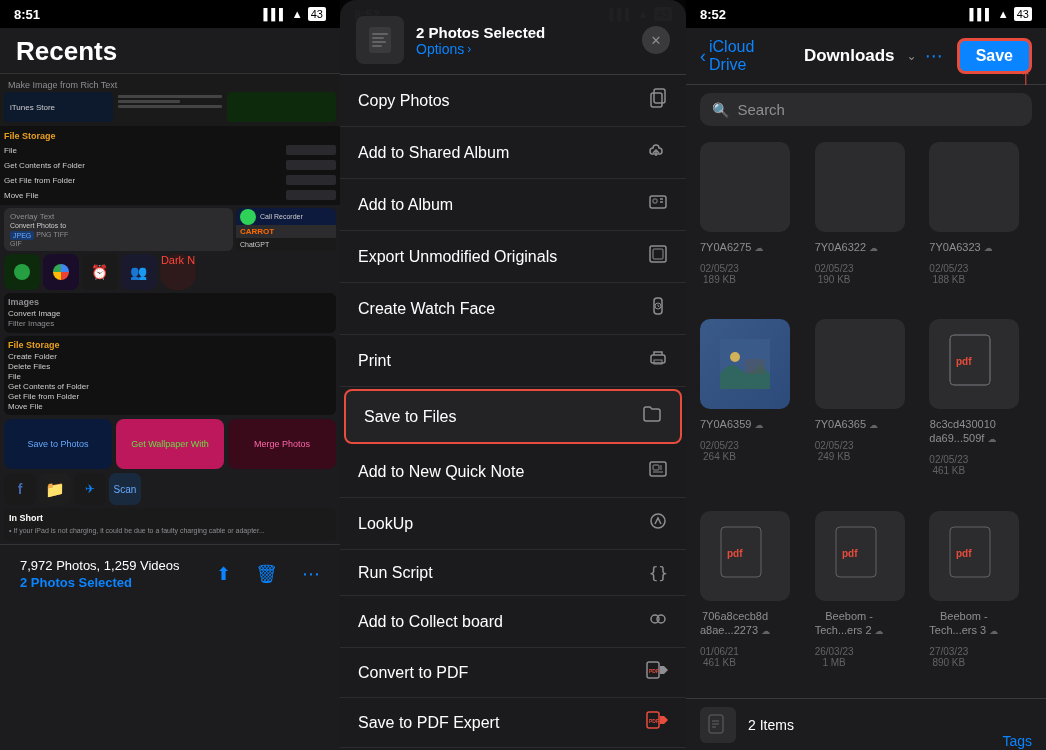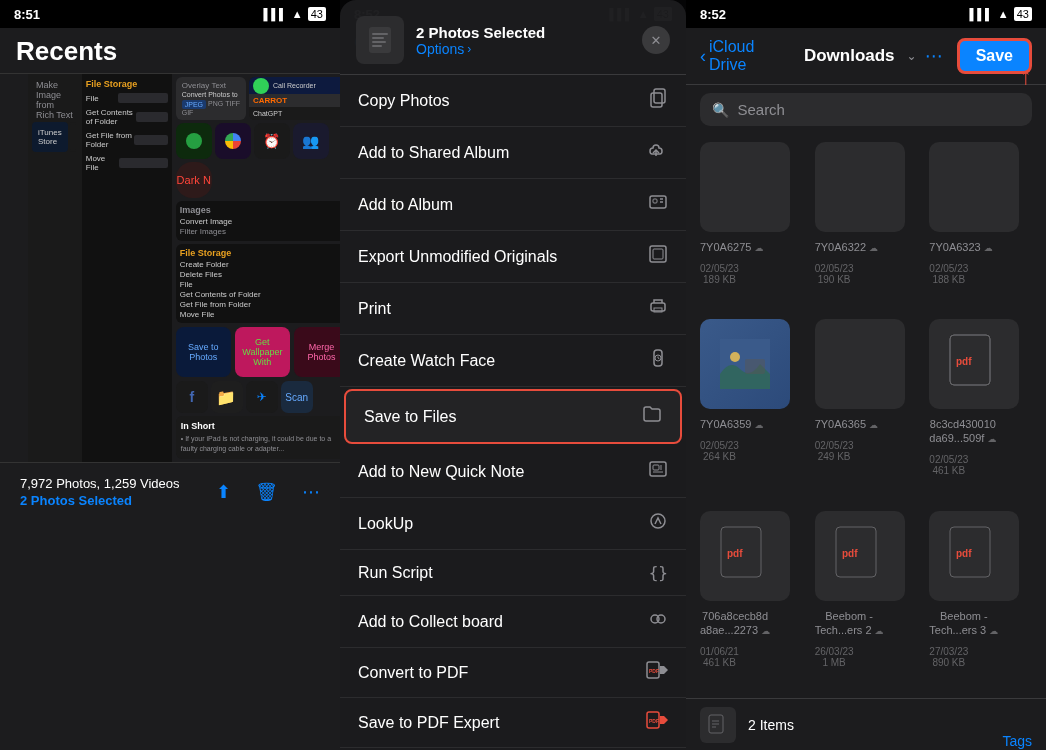--- a/index.html
+++ b/index.html
@@ -343,21 +343,21 @@
       <span style="color:#fff;font-size:11px;">▌▌▌</span>
       <span style="color:#fff;font-size:11px;">▲</span>
       <span style="color:#fff;font-size:11px;background:#fff;color:#000;padding:1px 3px;border-radius:2px;">43</span>
     </div>
   </div>
 
   <div class="panel1-header">
     <div class="panel1-title">Recents</div>
   </div>
 
-  <div style="width:100%;flex:1;overflow:hidden;display:flex;flex-direction:row;padding-left:28px;">
+  <div style="width:100%;flex:1;overflow:hidden;display:flex;flex-direction:column;">
 
     <div style="background:#1a1a1a;padding:4px;">
       <div style="color:#8e8e93;font-size:9px;padding:2px 4px;">Make Image from Rich Text</div>
       <div style="display:grid;grid-template-columns:repeat(3,1fr);gap:2px;">
         <div style="height:30px;background:#0d1a2e;border-radius:4px;display:flex;align-items:center;padding:0 6px;">
           <span style="color:#ccc;font-size:8px;">iTunes Store</span>
         </div>
         <div style="height:30px;background:#1a1a1a;border-radius:4px;padding:3px;display:flex;flex-direction:column;gap:2px;">
           <div style="height:3px;background:#444;border-radius:1px;"></div>
           <div style="height:3px;background:#444;border-radius:1px;width:60%;"></div>
@@ -421,21 +421,21 @@
         </div>
         <div style="width:36px;height:36px;background:#1a0d2a;border-radius:8px;display:flex;align-items:center;justify-content:center;">
           <div style="width:16px;height:16px;border-radius:50%;background:conic-gradient(#4285f4 0deg 90deg, #ea4335 90deg 180deg, #fbbc05 180deg 270deg, #34a853 270deg 360deg);"></div>
         </div>
         <div style="width:36px;height:36px;background:#1a1a1a;border-radius:8px;display:flex;align-items:center;justify-content:center;">
           <span style="color:#fff;font-size:14px;">⏰</span>
         </div>
         <div style="width:36px;height:36px;background:#1a1a2e;border-radius:8px;display:flex;align-items:center;justify-content:center;">
           <span style="color:#6af;font-size:14px;">👥</span>
         </div>
-        <div style="width:36px;height:36px;background:#2e1a1a;border-radius:16px;display:flex;align-items:center;justify-content:center;">
+        <div style="width:36px;height:36px;background:#2e1a1a;border-radius:16px;display:flex;align-items:flex-start;justify-content:center;">
           <span style="color:#ff453a;font-size:11px;">Dark N</span>
         </div>
       </div>
 
       <div style="background:#111;border-radius:6px;padding:4px;">
         <div style="color:#8e8e93;font-size:9px;font-weight:600;margin-bottom:2px;">Images</div>
         <div style="color:#ccc;font-size:8px;margin-bottom:1px;">Convert Image</div>
         <div style="color:#8e8e93;font-size:8px;margin-bottom:1px;">Filter Images</div>
       </div>
 
@@ -574,38 +574,38 @@
         <span class="share-item-label">Export Unmodified Originals</span>
         <span class="share-item-icon">
           <svg width="20" height="20" viewBox="0 0 20 20">
             <rect x="2" y="2" width="16" height="16" rx="2" fill="none" stroke="#8e8e93" stroke-width="1.5"></rect>
             <rect x="5" y="5" width="10" height="10" rx="1" fill="none" stroke="#8e8e93" stroke-width="1"></rect>
           </svg>
         </span>
       </div>
 
       <div class="share-item">
-        <span class="share-item-label">Print</span>
-        <span class="share-item-icon">
-          <svg width="20" height="20" viewBox="0 0 20 20">
-            <rect x="3" y="7" width="14" height="8" rx="2" fill="none" stroke="#8e8e93" stroke-width="1.5"></rect>
-            <path d="M6 7V4h8v3" fill="none" stroke="#8e8e93" stroke-width="1.5"></path>
-            <rect x="6" y="12" width="8" height="4" fill="none" stroke="#8e8e93" stroke-width="1"></rect>
-          </svg>
-        </span>
-      </div>
-
-      <div class="share-item">
         <span class="share-item-label">Create Watch Face</span>
         <span class="share-item-icon">
           <svg width="20" height="20" viewBox="0 0 20 20">
             <rect x="6" y="2" width="8" height="16" rx="3" fill="none" stroke="#8e8e93" stroke-width="1.5"></rect>
             <circle cx="10" cy="10" r="3" fill="none" stroke="#8e8e93" stroke-width="1"></circle>
             <line x1="10" y1="8.5" x2="10" y2="10" stroke="#8e8e93" stroke-width="1"></line>
             <line x1="10" y1="10" x2="11.5" y2="11" stroke="#8e8e93" stroke-width="1"></line>
+          </svg>
+        </span>
+      </div>
+
+      <div class="share-item">
+        <span class="share-item-label">Print</span>
+        <span class="share-item-icon">
+          <svg width="20" height="20" viewBox="0 0 20 20">
+            <rect x="3" y="7" width="14" height="8" rx="2" fill="none" stroke="#8e8e93" stroke-width="1.5"></rect>
+            <path d="M6 7V4h8v3" fill="none" stroke="#8e8e93" stroke-width="1.5"></path>
+            <rect x="6" y="12" width="8" height="4" fill="none" stroke="#8e8e93" stroke-width="1"></rect>
           </svg>
         </span>
       </div>
 
       <div class="share-item highlighted" style="position:relative;">
         <span class="share-item-label">Save to Files</span>
         <span class="share-item-icon">
           <svg width="20" height="20" viewBox="0 0 20 20">
             <path d="M2 5 Q2 3 4 3 L8 3 L10 5 L16 5 Q18 5 18 7 L18 15 Q18 17 16 17 L4 17 Q2 17 2 15 Z" fill="none" stroke="#8e8e93" stroke-width="1.5"></path>
           </svg>

